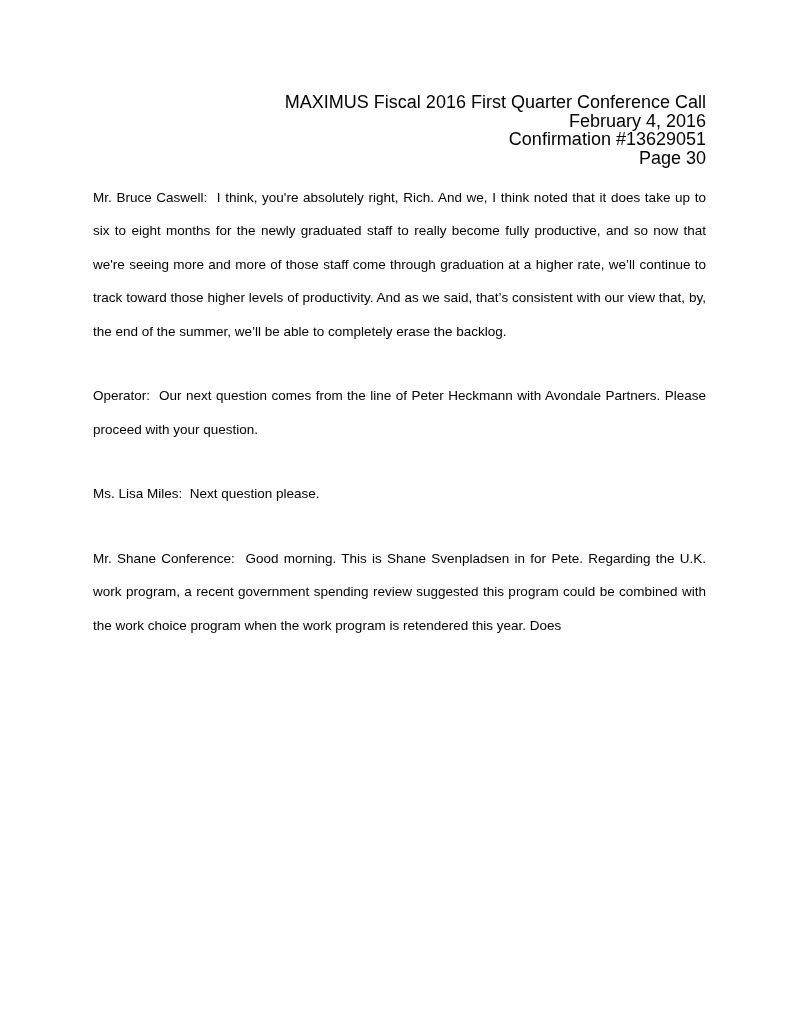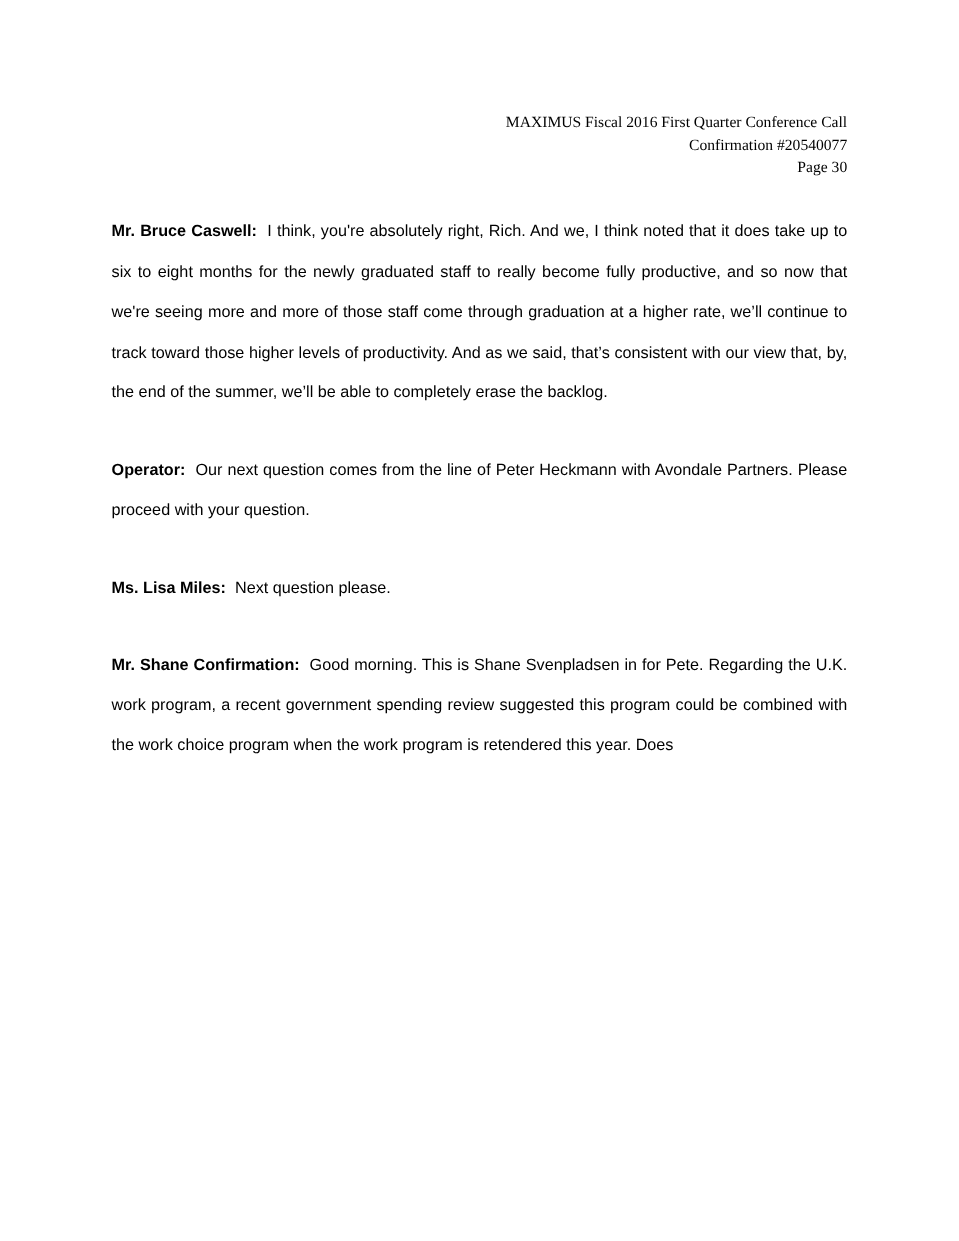--- a/index.html
+++ b/index.html
@@ -14,49 +14,49 @@
     margin: 0 auto;
     background: #ffffff;
     color: #000000;
     font-family: "Liberation Sans", "DejaVu Sans", sans-serif;
     box-sizing: border-box;
     padding: 93px 93px 0 93px;
     overflow: hidden;
   }
   .doc-header {
     text-align: right;
-    font-size: 13px;
+    font-size: 18px;
     line-height: 18.7px;
-    margin-bottom: 27px;
-    font-family: Liberation Serif, serif;
+    margin-bottom: 13px;
   }
   .doc-header div {
     white-space: nowrap;
   }
   .body-text p {
     font-size: 13.5px;
     line-height: 33.5px;
     margin: 0 0 31px 0;
     text-align: justify;
   }
   .speaker {
-    font-weight: bold;
+    font-weight: normal;
   }
 </style>
 </head>
 <body>
 
 <div class="page">
 
   <div class="doc-header">
     <div>MAXIMUS Fiscal 2016 First Quarter Conference Call</div>
-    <div>Confirmation #20540077</div>
+    <div>February 4, 2016</div>
+    <div>Confirmation #13629051</div>
     <div>Page 30</div>
   </div>
 
   <div class="body-text">
     <p><span class="speaker">Mr. Bruce Caswell:</span><span>&nbsp; I think, you're absolutely right, Rich. And we, I think noted that it does take up to six to eight months for the newly graduated staff to really become fully productive, and so now that we're seeing more and more of those staff come through graduation at a higher rate, we’ll continue to track toward those higher levels of productivity. And as we said, that’s consistent with our view that, by, the end of the summer, we’ll be able to completely erase the backlog.</span></p>
     <p><span class="speaker">Operator:</span><span>&nbsp; Our next question comes from the line of Peter Heckmann with Avondale Partners. Please proceed with your question.</span></p>
     <p><span class="speaker">Ms. Lisa Miles:</span><span>&nbsp; Next question please.</span></p>
-    <p><span class="speaker">Mr. Shane Confirmation:</span><span>&nbsp; Good morning. This is Shane Svenpladsen in for Pete. Regarding the U.K. work program, a recent government spending review suggested this program could be combined with the work choice program when the work program is retendered this year. Does</span></p>
+    <p><span class="speaker">Mr. Shane Conference:</span><span>&nbsp; Good morning. This is Shane Svenpladsen in for Pete. Regarding the U.K. work program, a recent government spending review suggested this program could be combined with the work choice program when the work program is retendered this year. Does</span></p>
   </div>
 
 </div>
 
 </body></html>

